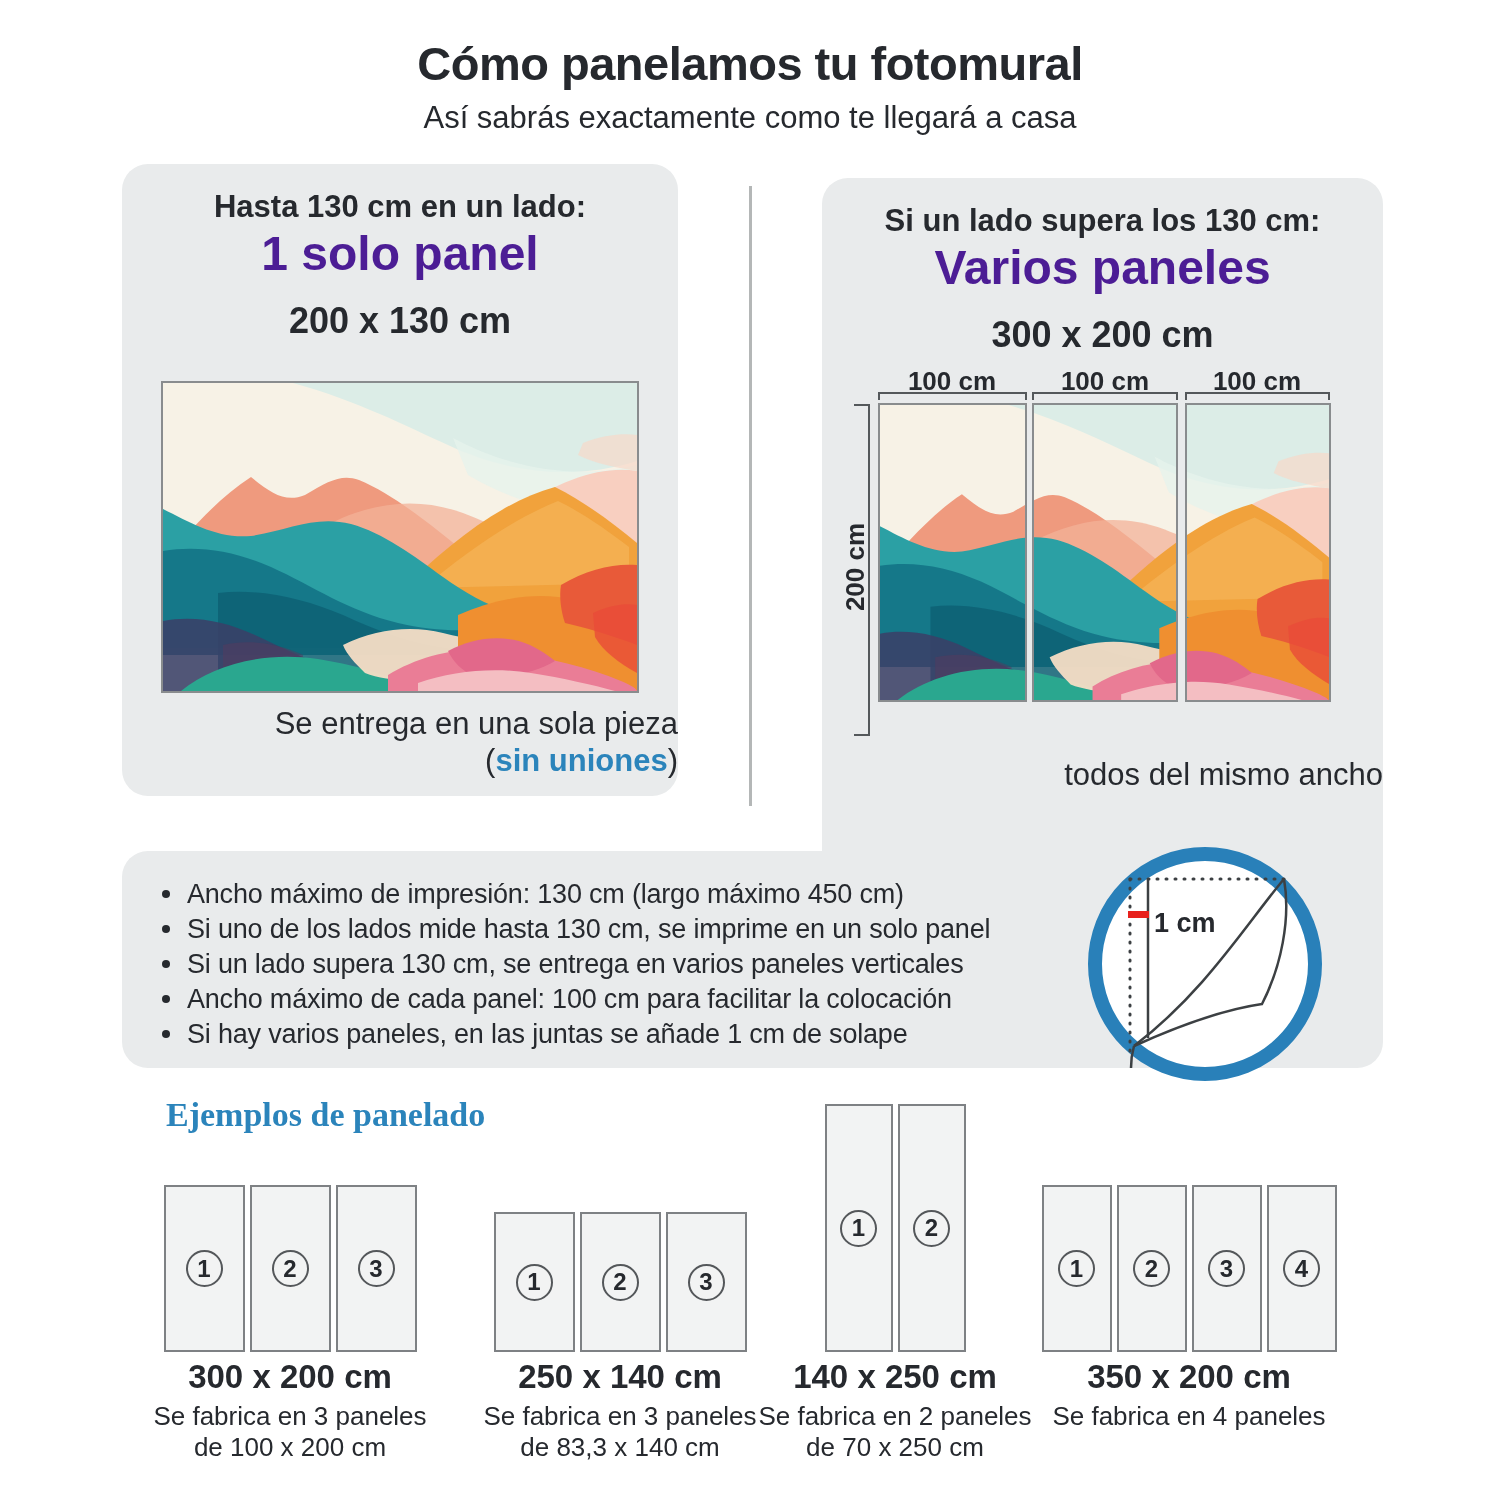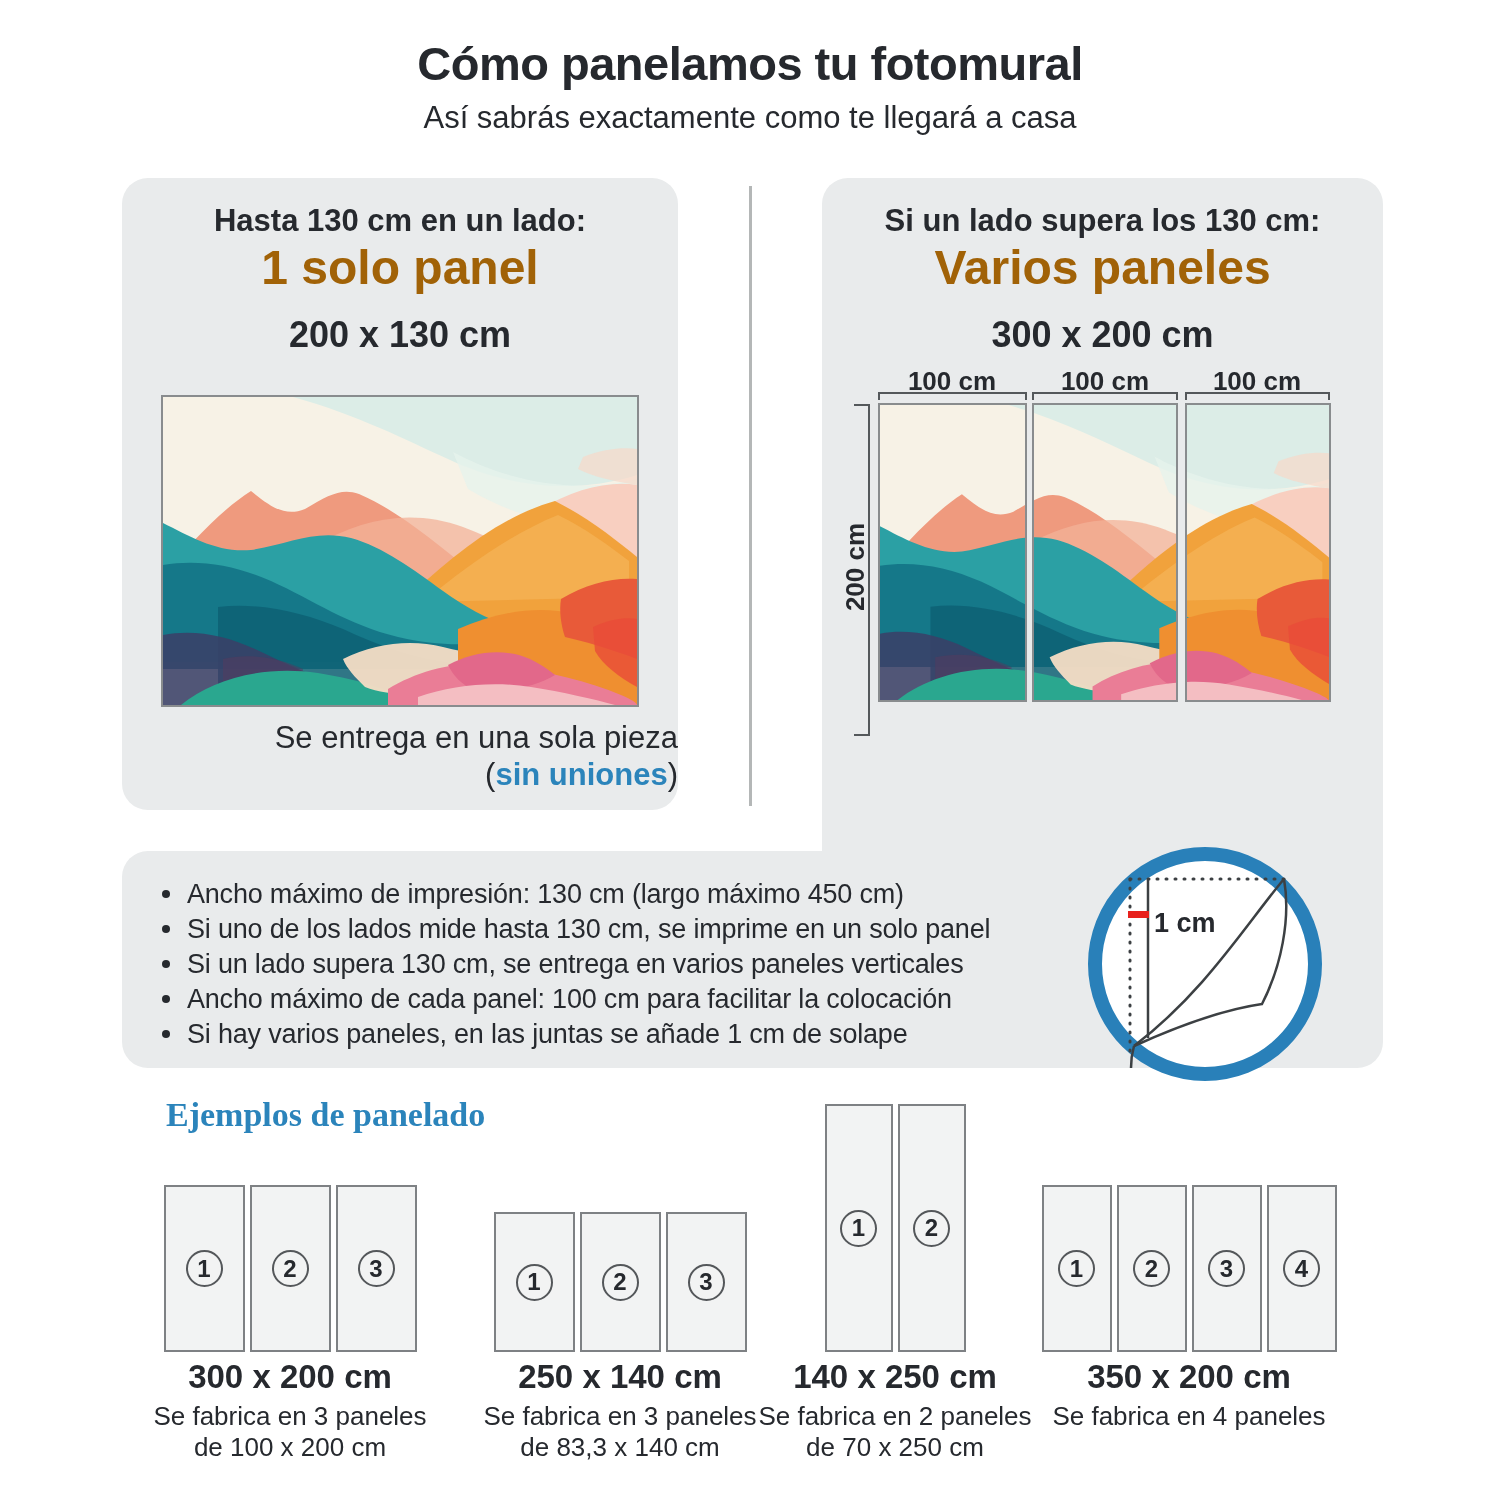--- a/index.html
+++ b/index.html
@@ -9,26 +9,26 @@
   }
   .abs{position:absolute;}
   .center{text-align:center;}
 
   
   .page-title{left:0;top:36px;width:1500px;font-size:47px;font-weight:800;letter-spacing:-0.5px;}
   .page-subtitle{left:0;top:100px;width:1500px;font-size:31px;font-weight:500;}
 
   
   .card{background:#e9ebec;border-radius:26px;}
-  .card-left{left:122px;top:178px;width:556px;height:632px;}
+  .card-left{left:122px;top:164px;width:556px;height:632px;}
   .card-right{left:822px;top:178px;width:561px;height:808px;}
   .divider{left:749px;top:186px;width:3px;height:620px;background:#b4b7b7;}
 
   .card-heading{left:0;top:25px;width:100%;font-size:31px;font-weight:700;}
-  .card-highlight{left:0;top:62px;width:100%;font-size:48px;font-weight:800;color:#a16207;}
+  .card-highlight{left:0;top:62px;width:100%;font-size:48px;font-weight:800;color:#4c1d95;}
   .card-size{left:0;top:136px;width:100%;font-size:36px;font-weight:700;}
 
   .mural-frame{left:39px;top:217px;width:478px;height:312px;border:2px solid #898c8e;box-sizing:border-box;background:#fff;}
   .mural-frame svg{display:block;}
 
   .card-caption{left:0;width:100%;font-size:31px;font-weight:500;line-height:37px;text-align:right;}
   .cap-left{top:541px;}
   .cap-right{top:541px;}
   .blue{color:#2b84bb;font-weight:700;}
 
@@ -150,20 +150,21 @@
         </svg>
     </div>
     <div class="strip" style="left:363px;width:146px">
       <svg style="left:-309px" width="452" height="299" viewBox="0 0 474 308" preserveAspectRatio="none">
           <use href="#mural-art"></use>
         </svg>
     </div>
 
     <div class="abs center card-caption cap-right">
       <br>
+      <span>todos del mismo ancho</span>
     </div>
   </section>
 
   <section class="abs rules-box">
     <ul class="rules-list">
       <li>Ancho máximo de impresión: 130 cm (largo máximo 450 cm)</li>
       <li>Si uno de los lados mide hasta 130 cm, se imprime en un solo panel</li>
       <li>Si un lado supera 130 cm, se entrega en varios paneles verticales</li>
       <li>Ancho máximo de cada panel: 100 cm para facilitar la colocación</li>
       <li>Si hay varios paneles, en las juntas se añade 1 cm de solape</li>

